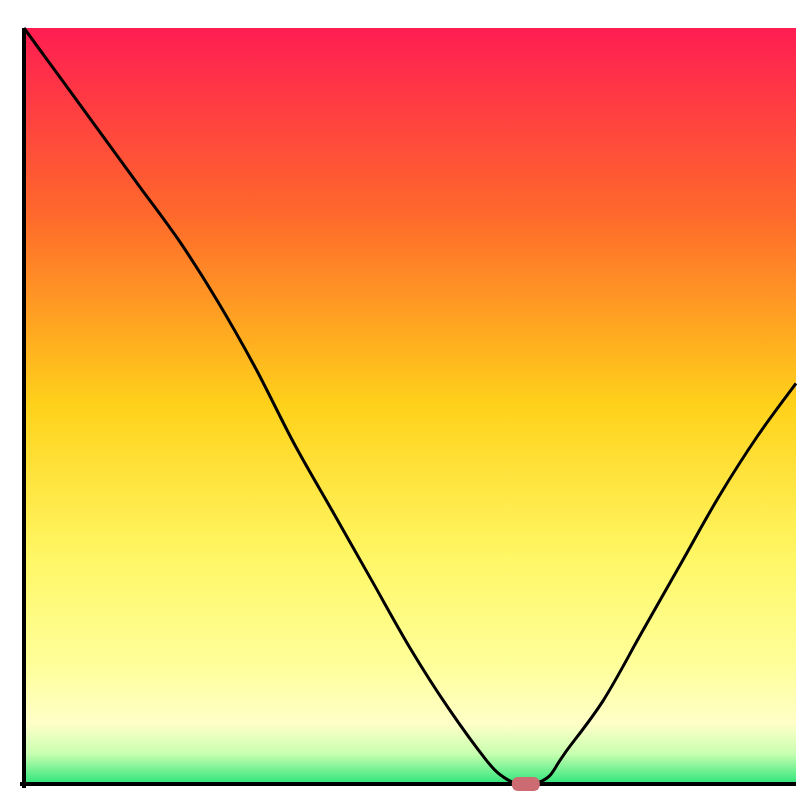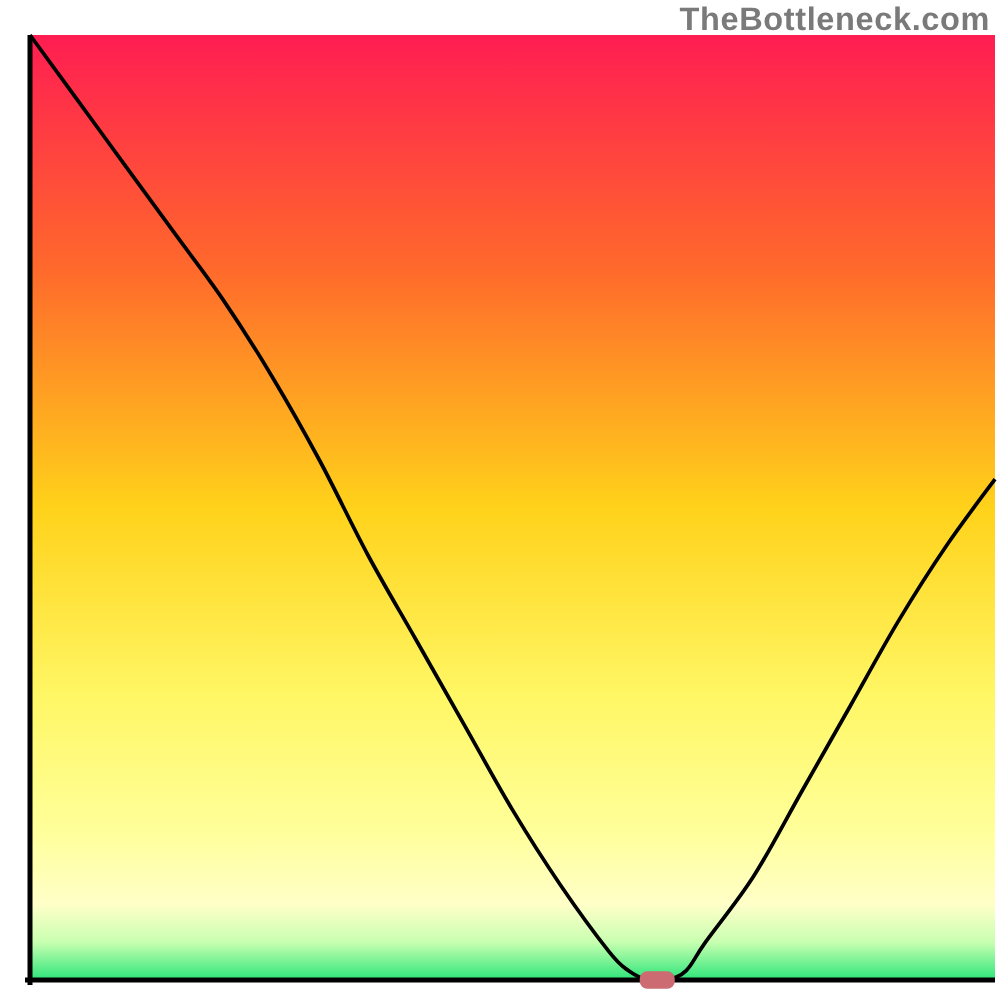--- a/index.html
+++ b/index.html
@@ -26,21 +26,20 @@
     z-index: 10;
   }
   svg {
     display: block;
   }
 </style>
 </head>
 <body>
 
 <div class="chart-container">
-  <div class="watermark">TheBottleneck.com</div>
   <svg id="chart-svg" width="800" height="800" viewBox="0 0 800 800">
     <defs>
       <linearGradient id="bg-grad" x1="0" y1="0" x2="0" y2="1">
           <stop offset="0%" stop-color="#FF1D52"></stop>
           <stop offset="25%" stop-color="#FF6A2B"></stop>
           <stop offset="50%" stop-color="#FFD21A"></stop>
           <stop offset="70%" stop-color="#FFF765"></stop>
           <stop offset="84%" stop-color="#FFFF99"></stop>
           <stop offset="92%" stop-color="#FFFFC8"></stop>
           <stop offset="96%" stop-color="#C8FFB0"></stop>

